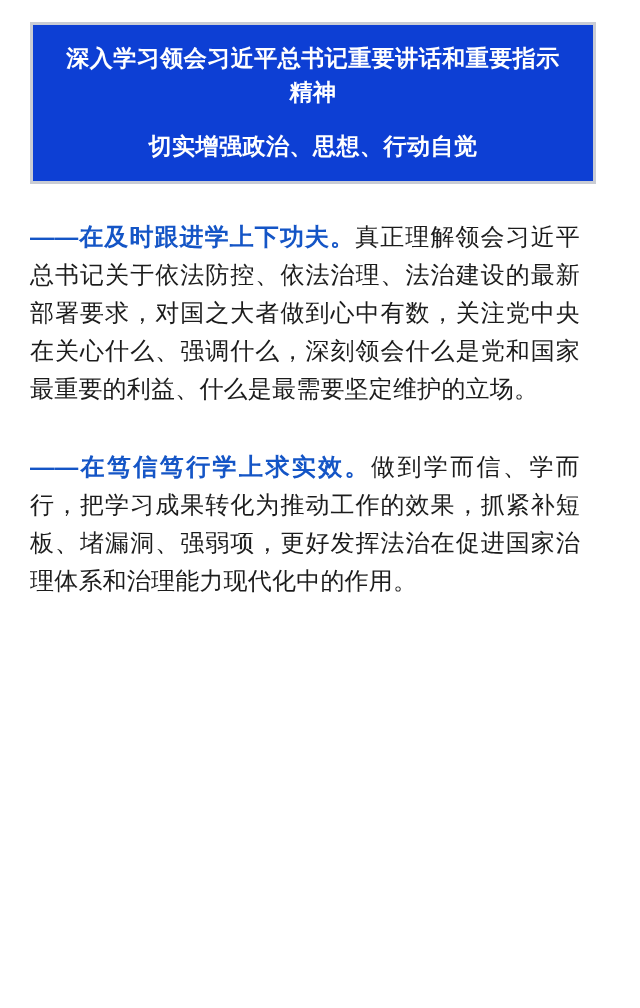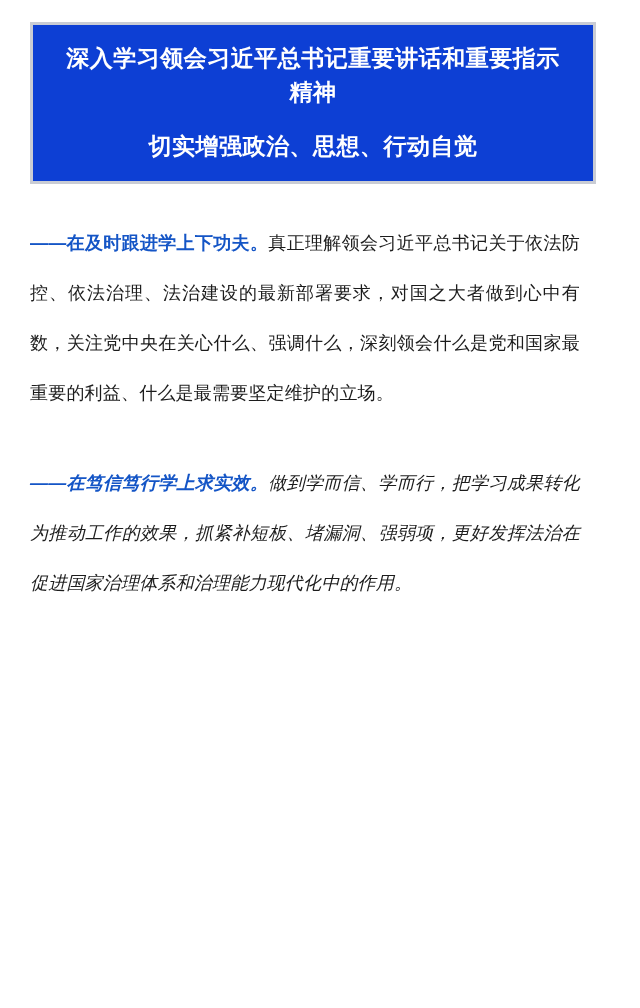--- a/index.html
+++ b/index.html
@@ -32,30 +32,29 @@
     color: #ffffff;
     font-weight: bold;
     font-size: 23px;
     line-height: 34px;
     letter-spacing: 0.5px;
   }
   .banner-line-2 {
     margin-top: 20px;
   }
   .para {
-    font-size: 18px;
-    line-height: 50px;
+    font-size: 24px;
+    line-height: 38px;
     color: #1a1a1a;
     text-align: justify;
     margin: 0 16px 40px 0;
     letter-spacing: 0.2px;
   }
   .para:last-child {
     margin-bottom: 0;
-    font-style: italic;
   }
   .lead {
     color: #1455c6;
     font-weight: bold;
   }
   .body-text {
     color: #1c1c1c;
   }
 </style>
 </head>

